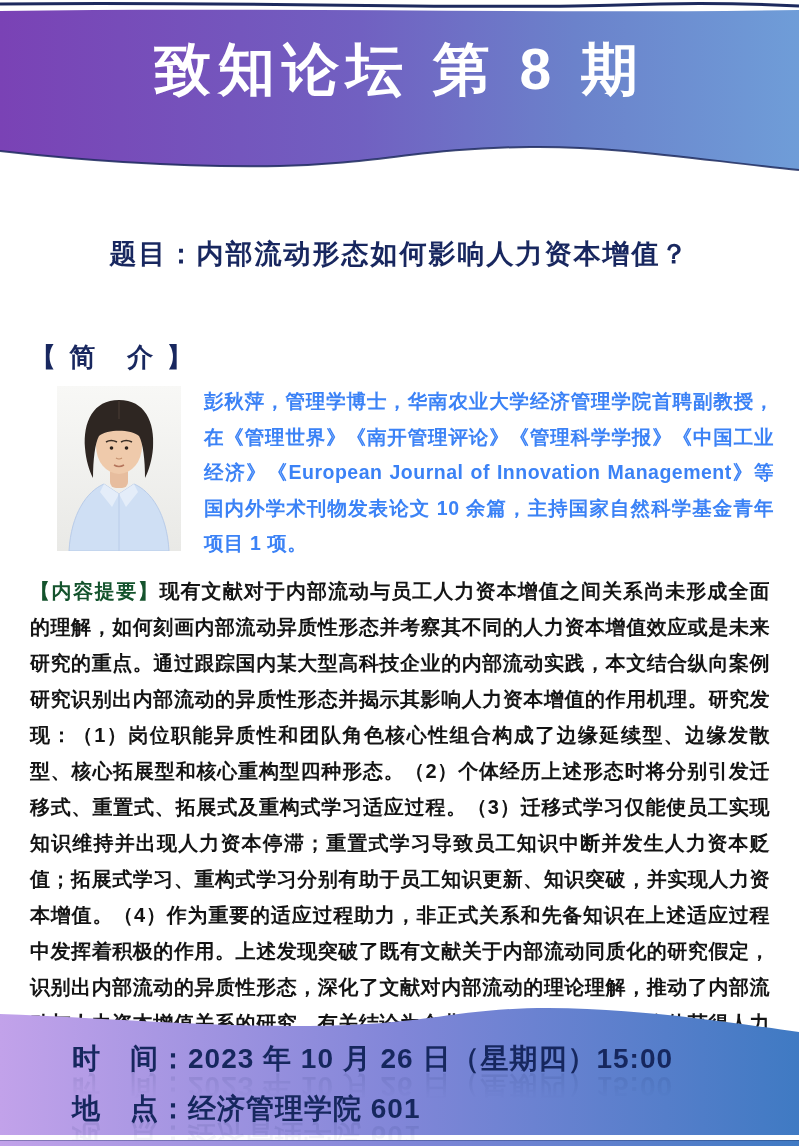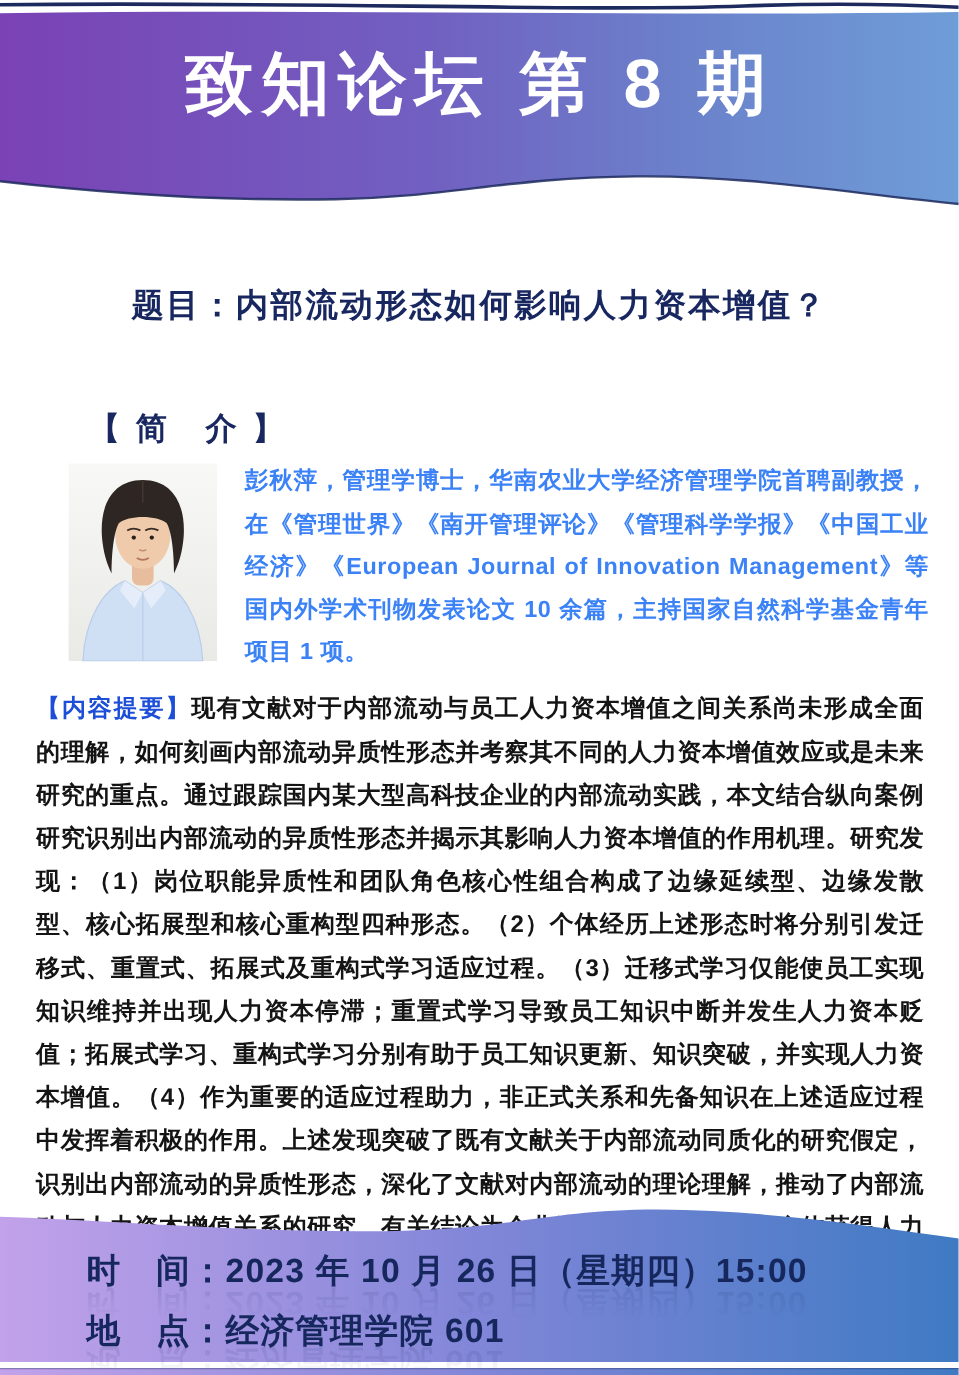--- a/index.html
+++ b/index.html
@@ -14,31 +14,31 @@
                  white-space:nowrap; }
 
   
   .topic { position:absolute; top:188px; left:0; width:799px; text-align:center;
            color:#18275f; font-size:27px; font-weight:700; letter-spacing:2px; white-space:nowrap;margin-top:48px; }
   .speaker-block { position:absolute; top:249px; left:262px; color:#18275f;
                    font-size:25px; font-weight:700; letter-spacing:1px; line-height:38px; white-space:nowrap; }
 
   
   .profile-heading { position:absolute; top:340px; left:30px; color:#18275f;
-                     font-size:26px; font-weight:700; letter-spacing:3px; white-space:nowrap;margin-left:44px; }
+                     font-size:26px; font-weight:700; letter-spacing:3px; white-space:nowrap; }
   .photo { position:absolute; top:386px; left:57px; width:124px; height:165px; display:block; }
   .bio { position:absolute; top:384px; left:204px; width:570px;
          color:#3b82f6; font-size:19.5px; font-weight:600; line-height:35.5px;
          text-align:justify; letter-spacing:0.5px; }
 
   
   .abstract { position:absolute; top:573px; left:30px; width:740px;
               color:#141414; font-size:20px; font-weight:600; line-height:36px;
               text-align:justify; letter-spacing:0.5px; }
-  .abstract-label { color:#1d4ed8; font-weight:700; letter-spacing:1px; }
+  .abstract-label { color:#14532d; font-weight:700; letter-spacing:1px; }
 
   
   .footer-svg { position:absolute; top:1000px; left:0; width:799px; height:135px; display:block; }
   .f-line { position:absolute; left:72px; color:#16275e; font-size:28px; font-weight:700;
             letter-spacing:1px; white-space:nowrap; }
   .f-time   { top:1040px; }
   .f-venue  { top:1090px;text-align:right; }
   .f-reflect { transform:scaleY(-1); opacity:0.16; filter:blur(0.4px);
                -webkit-mask-image:linear-gradient(to top, rgba(0,0,0,.9), transparent 85%);
                mask-image:linear-gradient(to top, rgba(0,0,0,.9), transparent 85%); }

